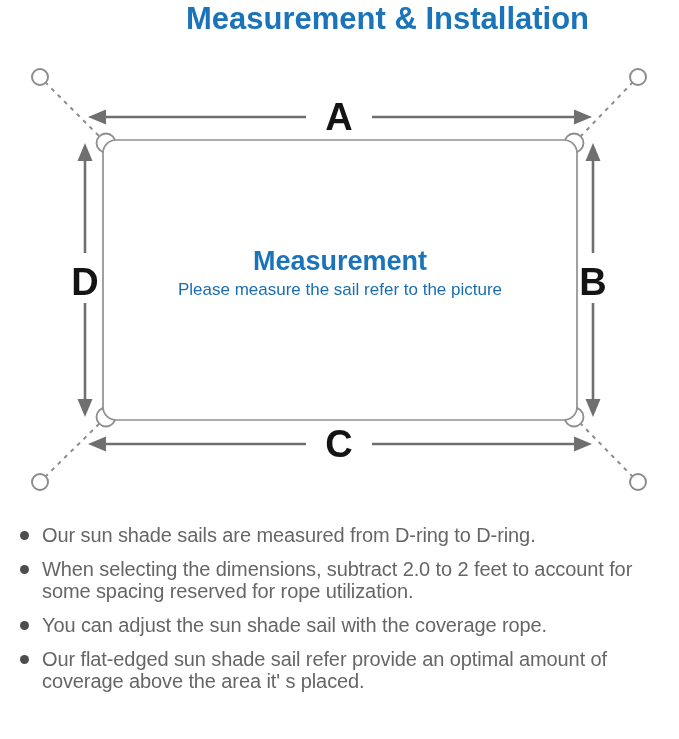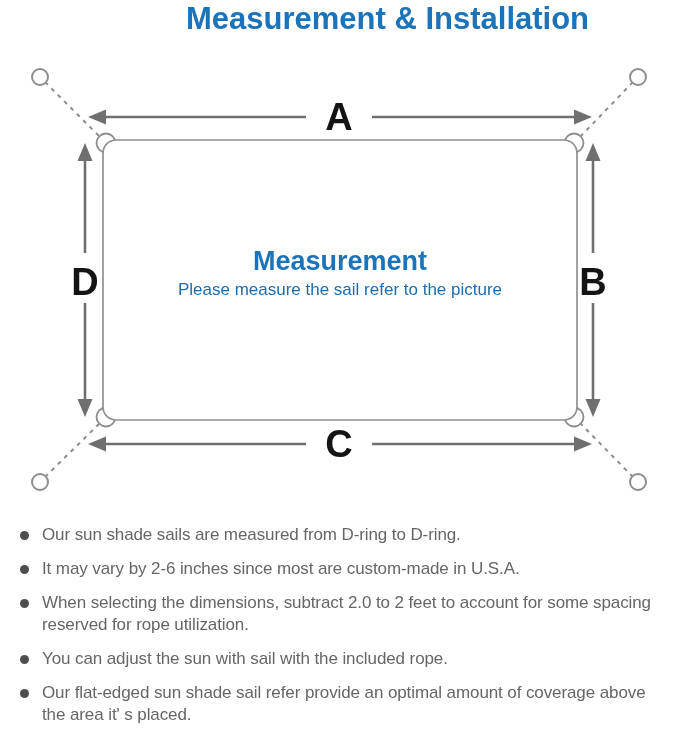--- a/index.html
+++ b/index.html
@@ -30,21 +30,21 @@
     font-family:"Liberation Sans","DejaVu Sans",sans-serif;
     font-size:17px;fill:#1a6db4;text-anchor:middle;
   }
   .notes{
     position:absolute;top:524px;left:18px;width:652px;
     list-style:none;margin:0;padding:0;
   }
   .notes li{
     display:flex;align-items:flex-start;
     margin-bottom:12px;
-    font-size:17px;line-height:22px;color:#666666;letter-spacing:-0.1px;
+    font-size:20px;line-height:22px;color:#666666;letter-spacing:-0.1px;
   }
   .dot{
     flex:0 0 auto;width:9px;height:9px;border-radius:50%;
     background:#4d4d4d;margin:7px 13px 0 2px;
   }
   .note-text{flex:1 1 auto;}
 </style>
 </head>
 <body>
 
@@ -108,29 +108,25 @@
     <text class="center-subtitle" x="340" y="250">Please measure the sail refer to the picture</text>
   </svg>
 
   <ul class="notes">
     <li>
       <span class="dot"></span>
       <span class="note-text">Our sun shade sails are measured from D-ring to D-ring.</span>
     </li>
     <li>
       <span class="dot"></span>
-      <span class="note-text">It may vary by 2-6 inches since most are custom-made in U.S.A.</span>
-    </li>
-    <li>
-      <span class="dot"></span>
       <span class="note-text">When selecting the dimensions, subtract 2.0 to 2 feet to account for some spacing reserved for rope utilization.</span>
     </li>
     <li>
       <span class="dot"></span>
-      <span class="note-text">You can adjust the sun with sail with the included rope.</span>
+      <span class="note-text">You can adjust the sun shade sail with the coverage rope.</span>
     </li>
     <li>
       <span class="dot"></span>
       <span class="note-text">Our flat-edged sun shade sail refer provide an optimal amount of coverage above the area it' s placed.</span>
     </li>
   </ul>
 
 </div>
 
 </body></html>

